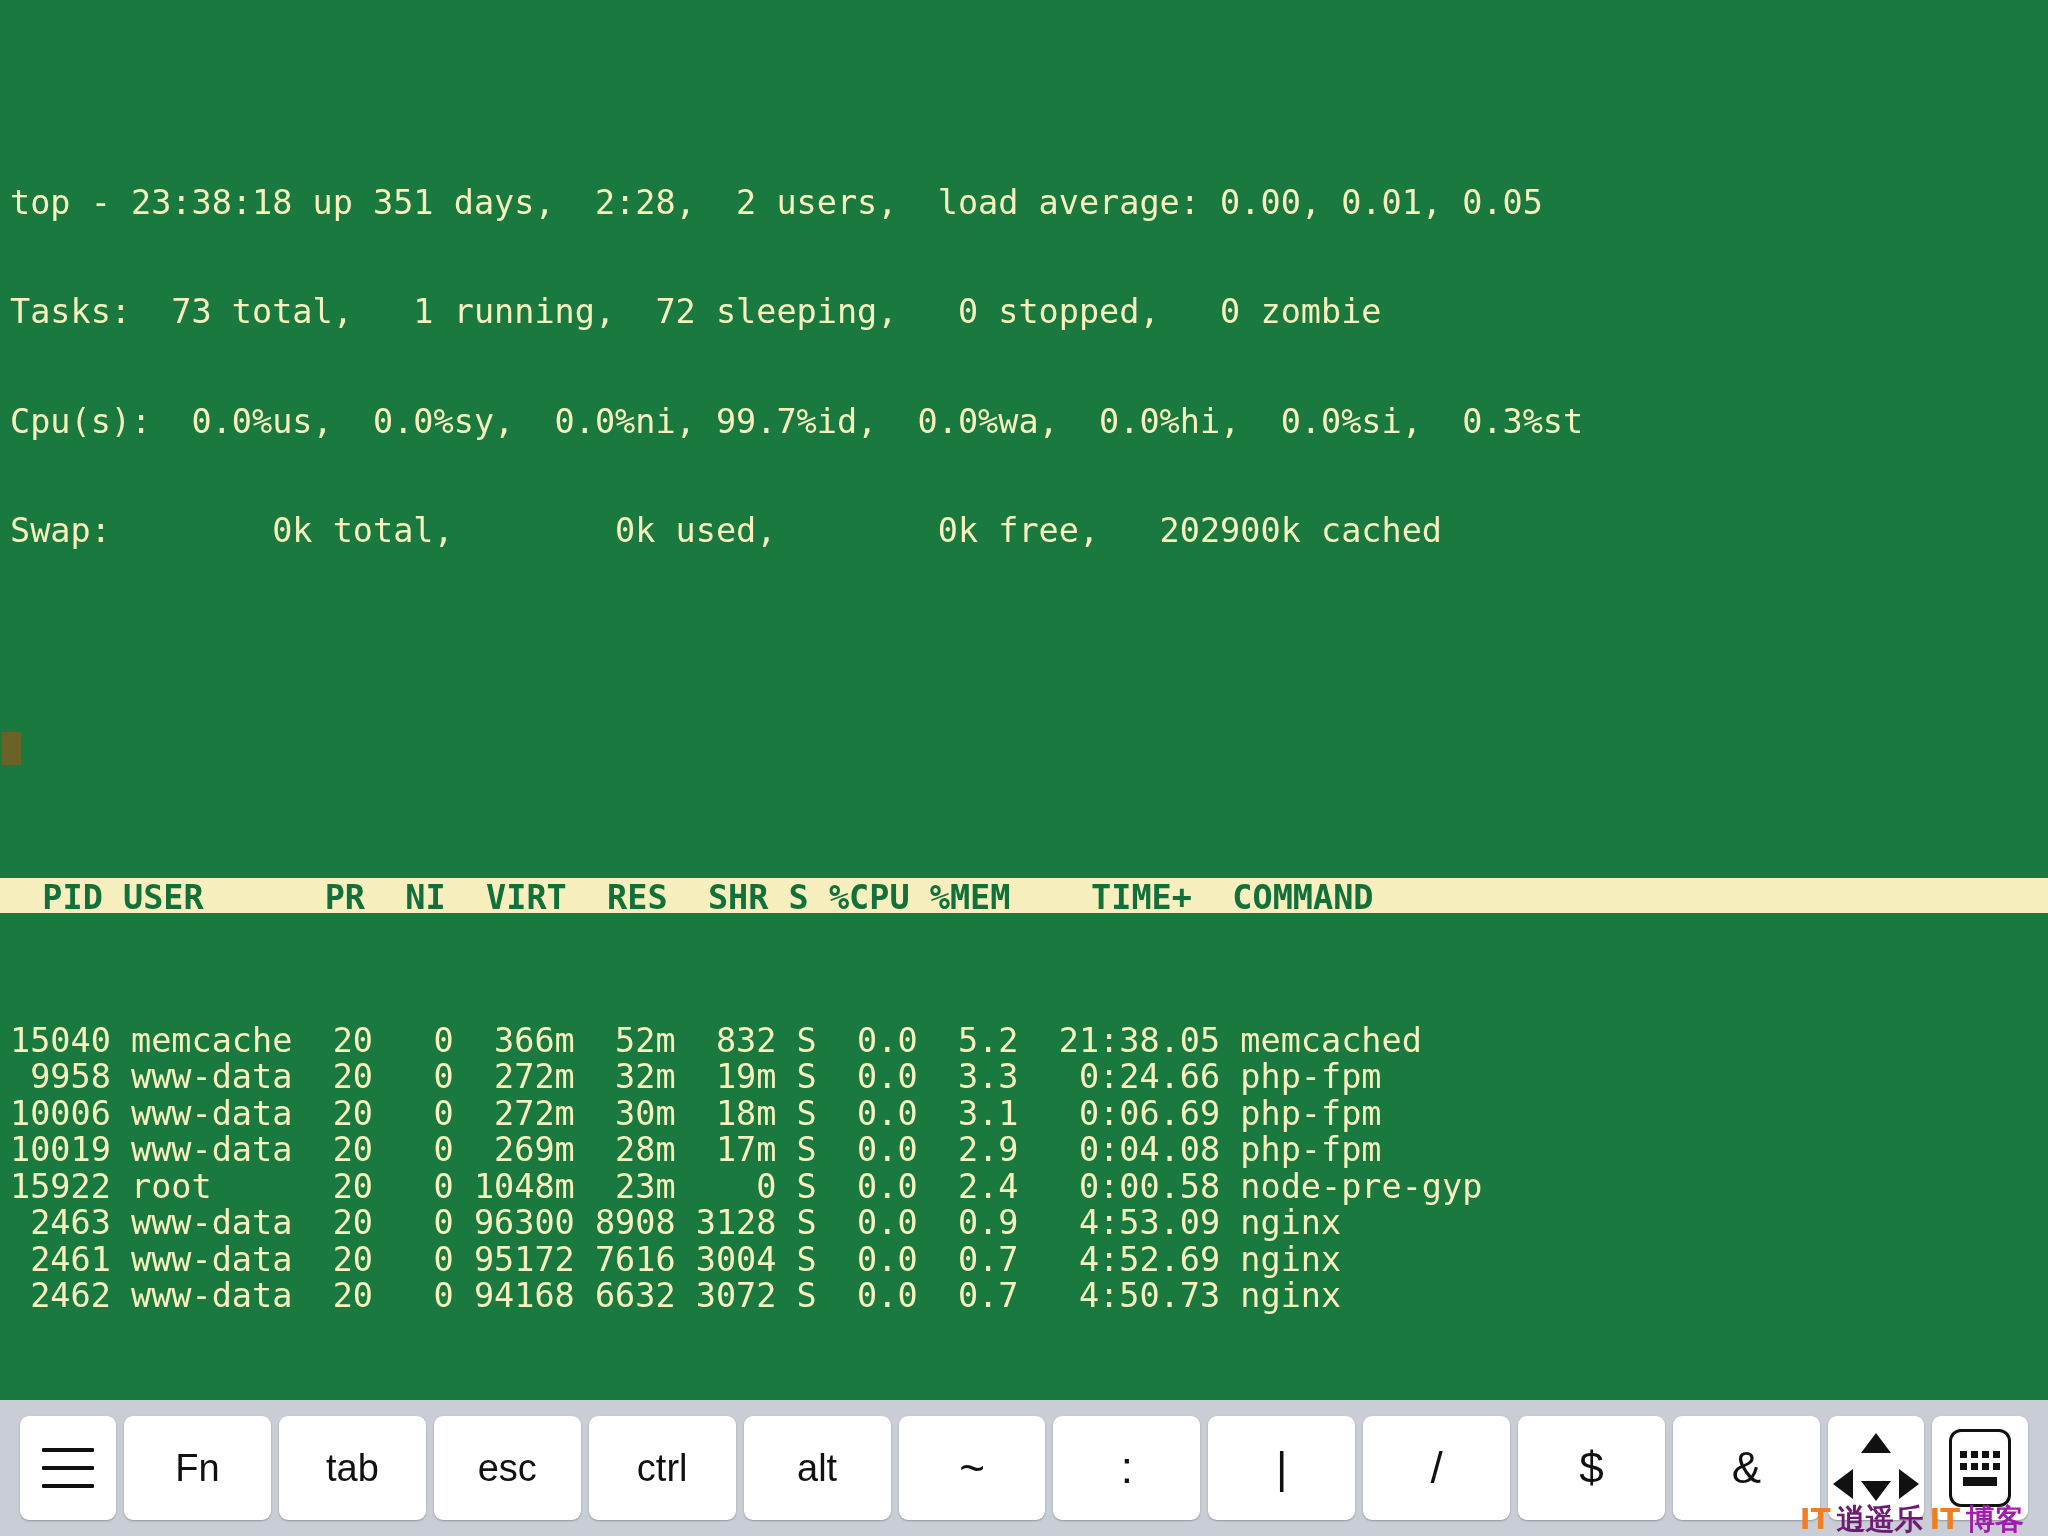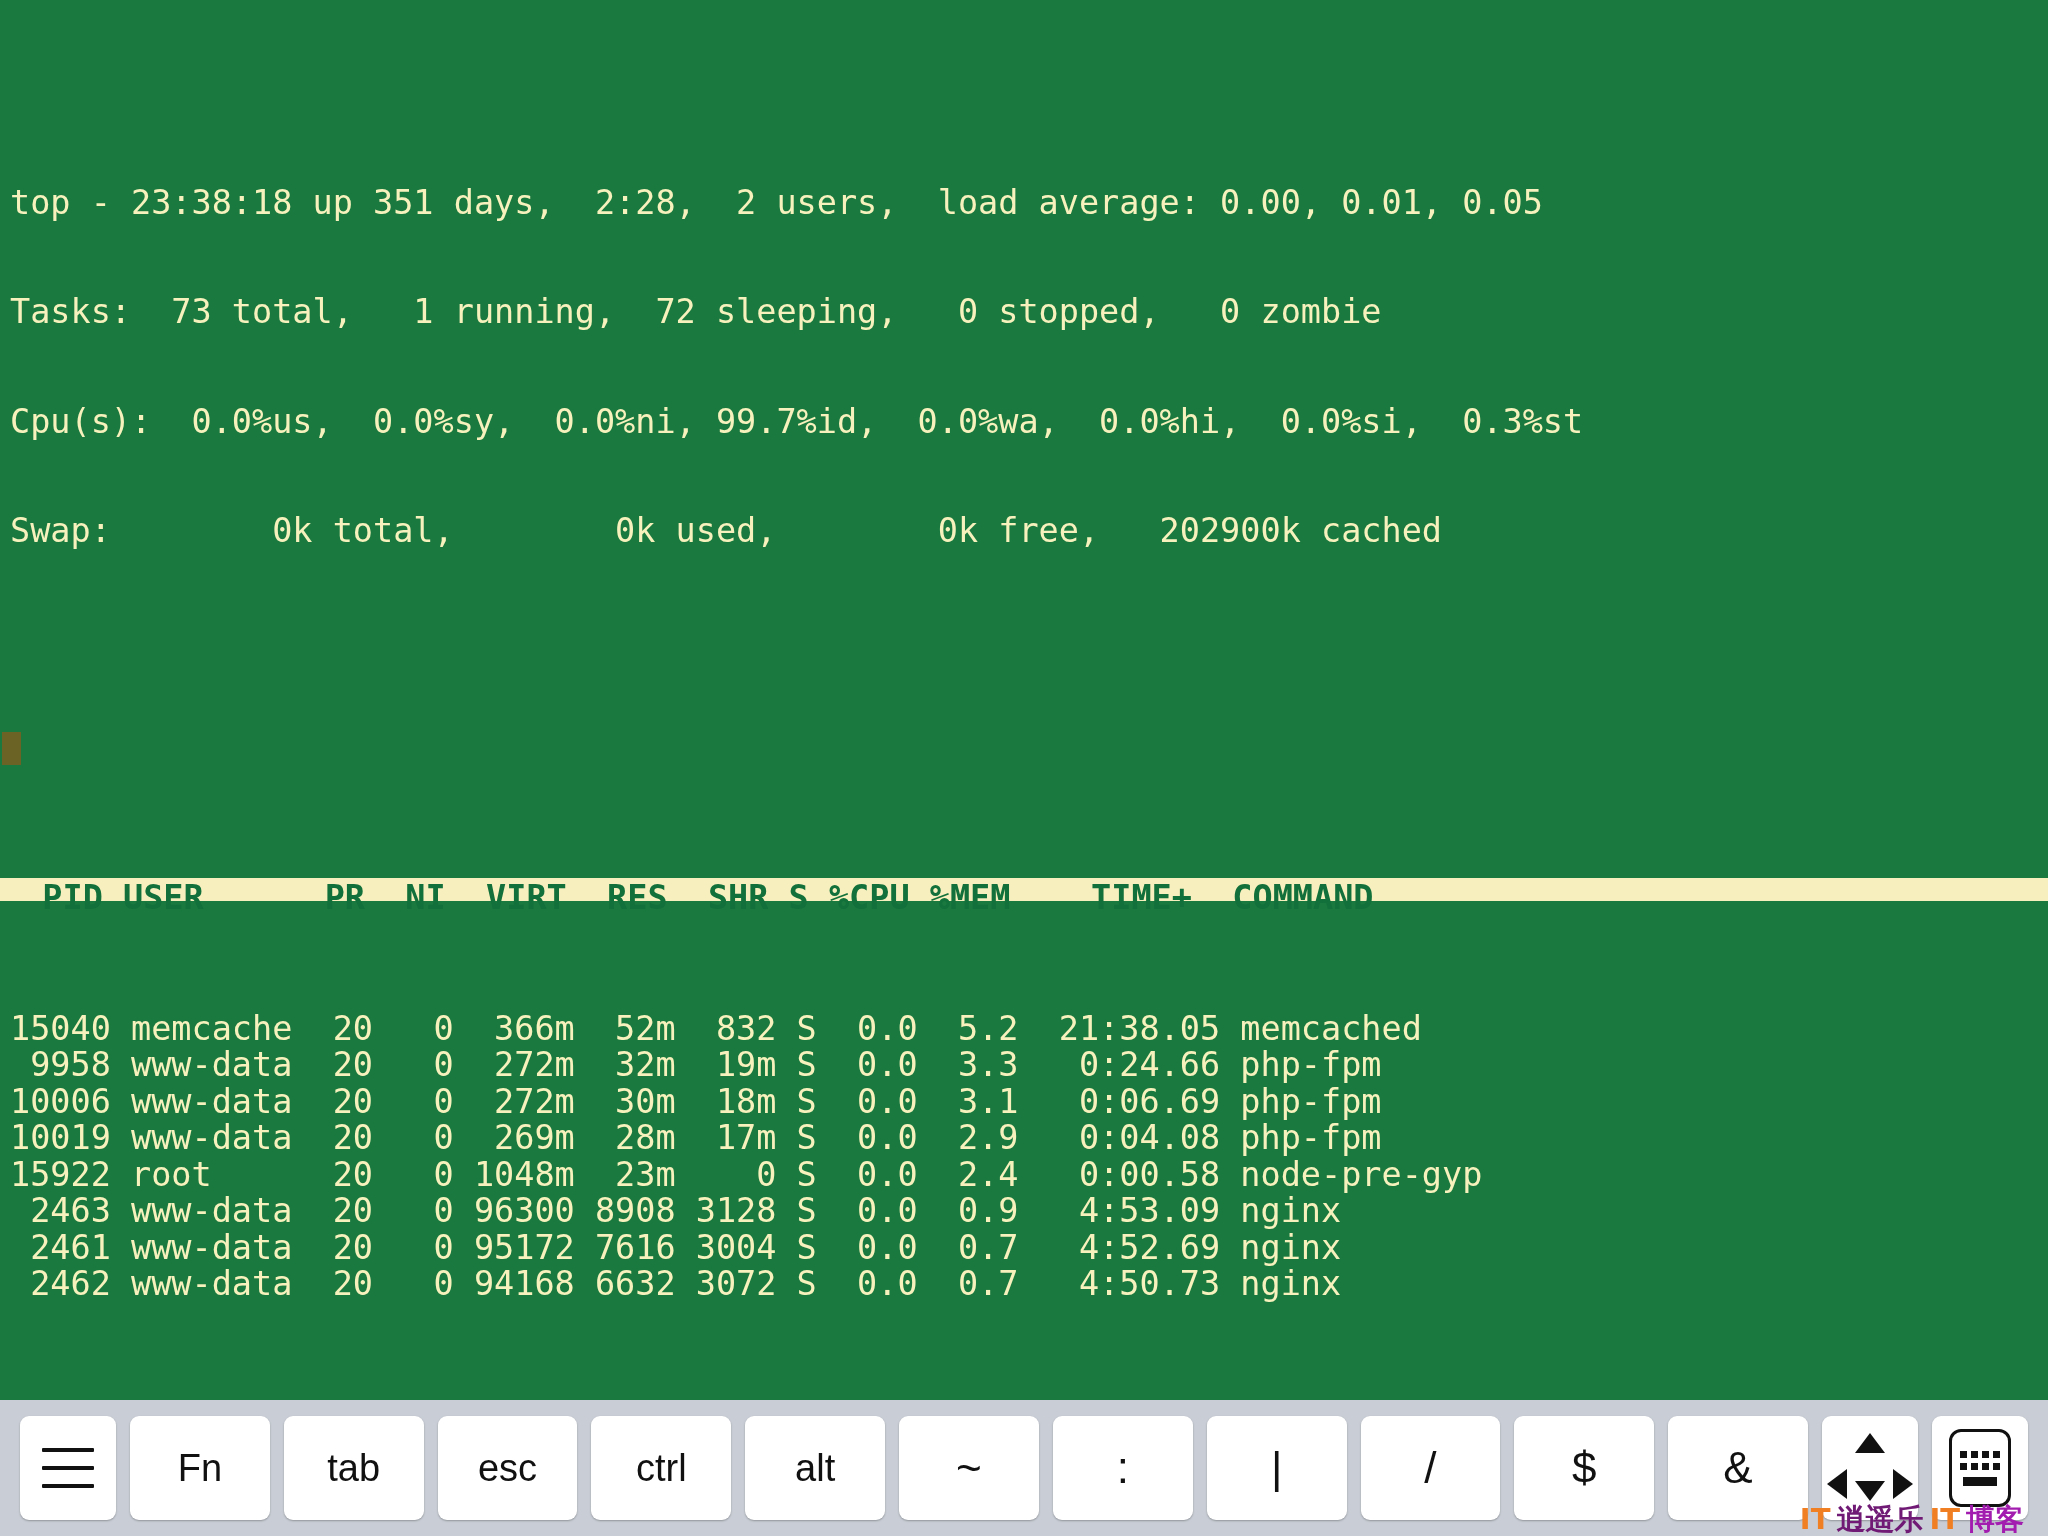--- a/index.html
+++ b/index.html
@@ -52,34 +52,34 @@
     width: 19px;
     height: 33px;
     background: #6b6326;
   }
 
   #colhead {
     background: #f7efbd;
     color: #12703a;
     font-weight: bold;
     white-space: pre;
-    height: 23px;
+    height: 35px;
     line-height: 40px;
     padding-left: 2px;
     width: 2048px;
   }
 
   
   #keybar {
     width: 2048px;
     height: 136px;
     background: #c9ced6;
     display: flex;
     align-items: center;
-    gap: 14px;
+    gap: 8px;
     padding: 0 20px;
     position: relative;
   }
   .key {
     flex: 1 1 0;
     height: 104px;
     background: #ffffff;
     border-radius: 9px;
     box-shadow: 0 1px 2px rgba(0,0,0,0.28);
     display: flex;

